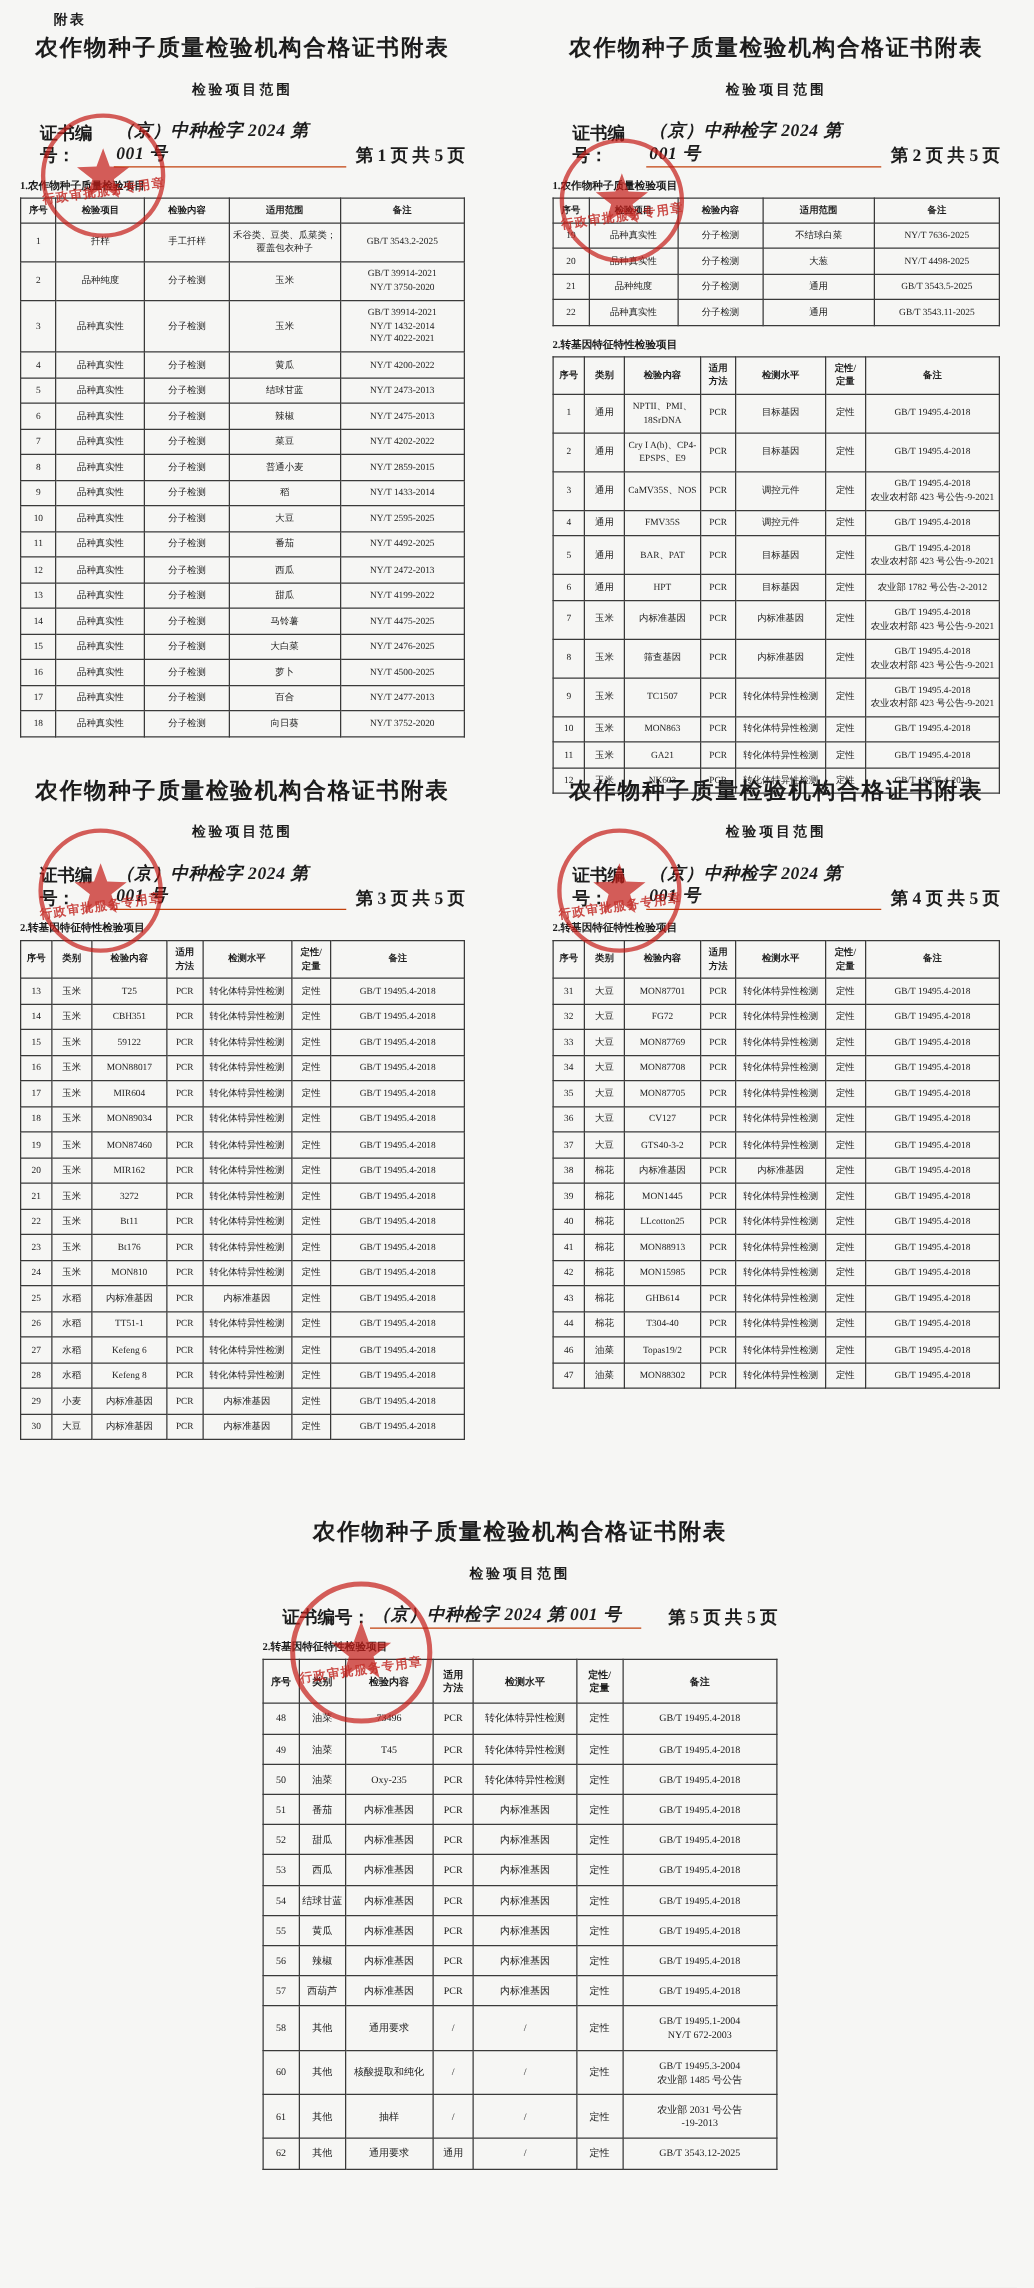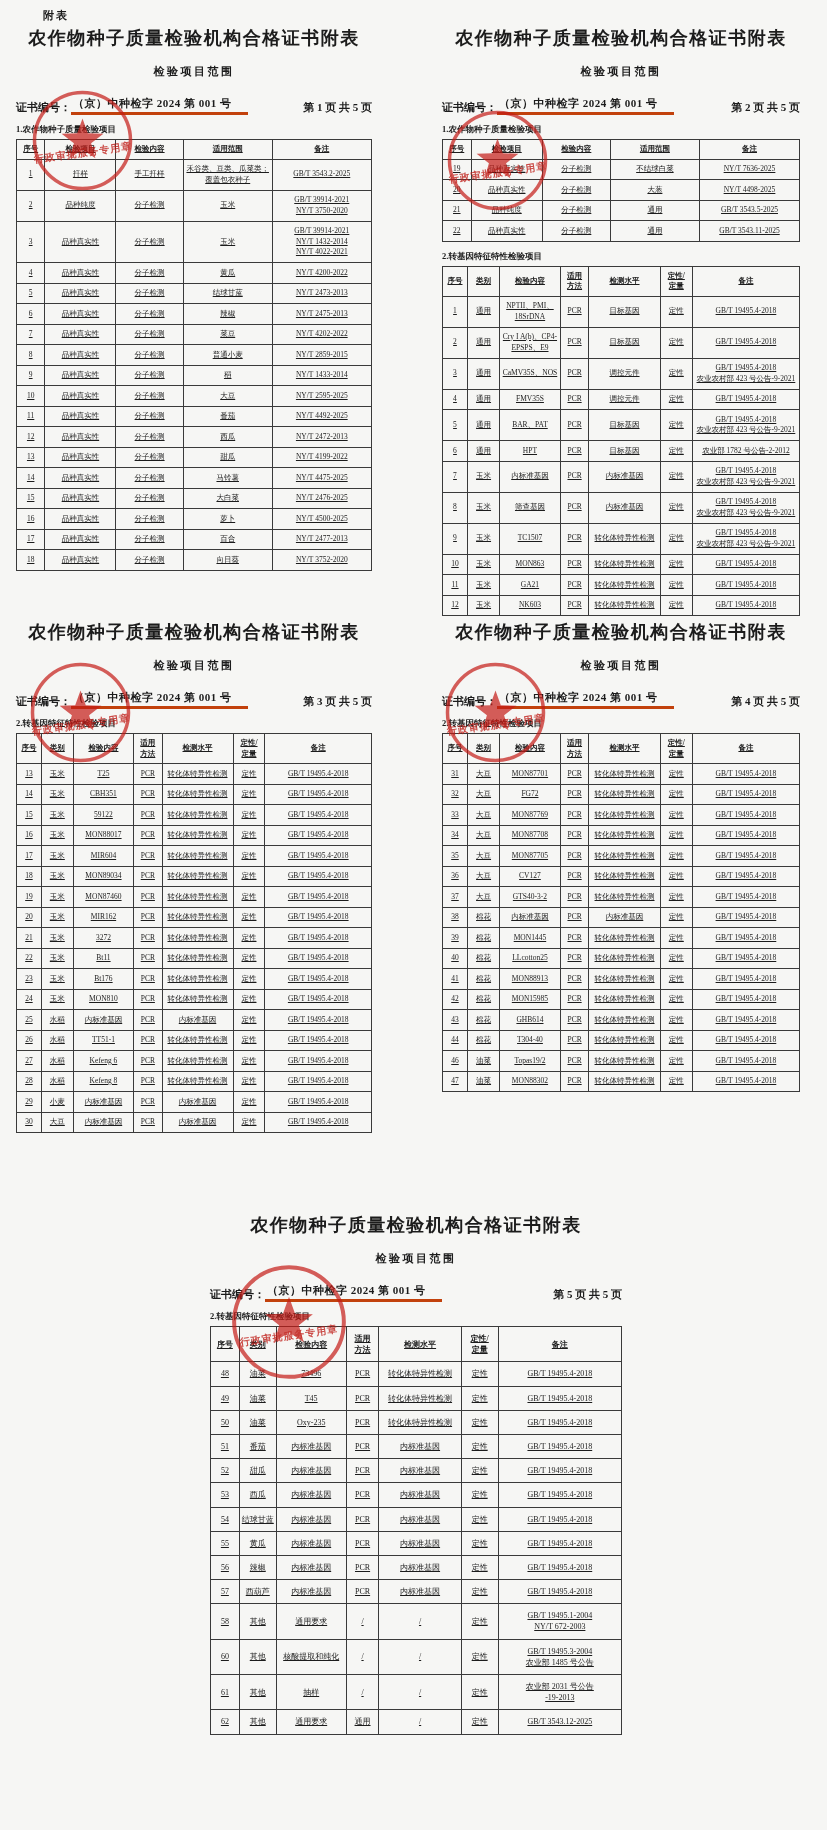--- a/index.html
+++ b/index.html
@@ -7,26 +7,26 @@
   .canvas{position:relative;width:827px;height:1830px;background:#f6f6f4;margin:0 auto;overflow:hidden;}
   .attachment-label{position:absolute;left:18px;top:8px;font-size:11px;font-weight:bold;letter-spacing:2px;margin-left:25px;}
   .page{position:absolute;}
   .p1{left:16px;top:26px;width:356px;}
   .p2{left:442px;top:26px;width:358px;}
   .p3{left:16px;top:620px;width:356px;}
   .p4{left:442px;top:620px;width:358px;}
   .p5{left:210px;top:1213px;width:412px;}
   .page-title{font-size:18px;font-weight:bold;text-align:center;letter-spacing:1.5px;}
   .page-subtitle{font-size:11px;font-weight:bold;text-align:center;margin-top:14px;letter-spacing:2.5px;}
-  .cert-row{display:flex;justify-content:space-between;align-items:flex-end;margin-top:17px;font-size:11px;font-weight:bold;}
+  .cert-row{display:flex;justify-content:space-between;align-items:flex-end;margin-top:17px;font-size:14px;font-weight:bold;margin-left:16px;}
   .cert-left{display:inline-flex;align-items:flex-end;}
-  .cert-no{border-bottom:3px solid #c2410c;padding:0 16px 1px 2px;letter-spacing:.5px;}
+  .cert-no{border-bottom:1px solid #c2410c;padding:0 16px 1px 2px;letter-spacing:.5px;font-style:italic;}
   .page-indicator{white-space:nowrap;margin-left:8px;}
   .sec-heading{font-size:8.5px;font-weight:bold;margin:9px 0 3px;}
-  table.tbl{width:100%;border-collapse:collapse;table-layout:fixed;font-size:7.5px;text-decoration:underline;}
+  table.tbl{width:100%;border-collapse:collapse;table-layout:fixed;font-size:7.5px;}
   .p5 table.tbl{font-size:8px;}
   .tbl th,.tbl td{border:1px solid #3a3a3a;padding:4.5px 2px;text-align:center;vertical-align:middle;line-height:1.4;white-space:pre-line;word-break:break-word;}
   .tbl th{font-weight:bold;padding:4px 1px;}
   .p5 .tbl th,.p5 .tbl td{padding:6px 2px;}
   .stamp{position:absolute;pointer-events:none;opacity:.88;}
   .p1 .stamp{left:14px;top:62px;}
   .p2 .stamp{left:3px;top:82px;}
   .p3 .stamp{left:12px;top:40px;}
   .p4 .stamp{left:1px;top:40px;}
   .p5 .stamp{left:19px;top:49px;}

